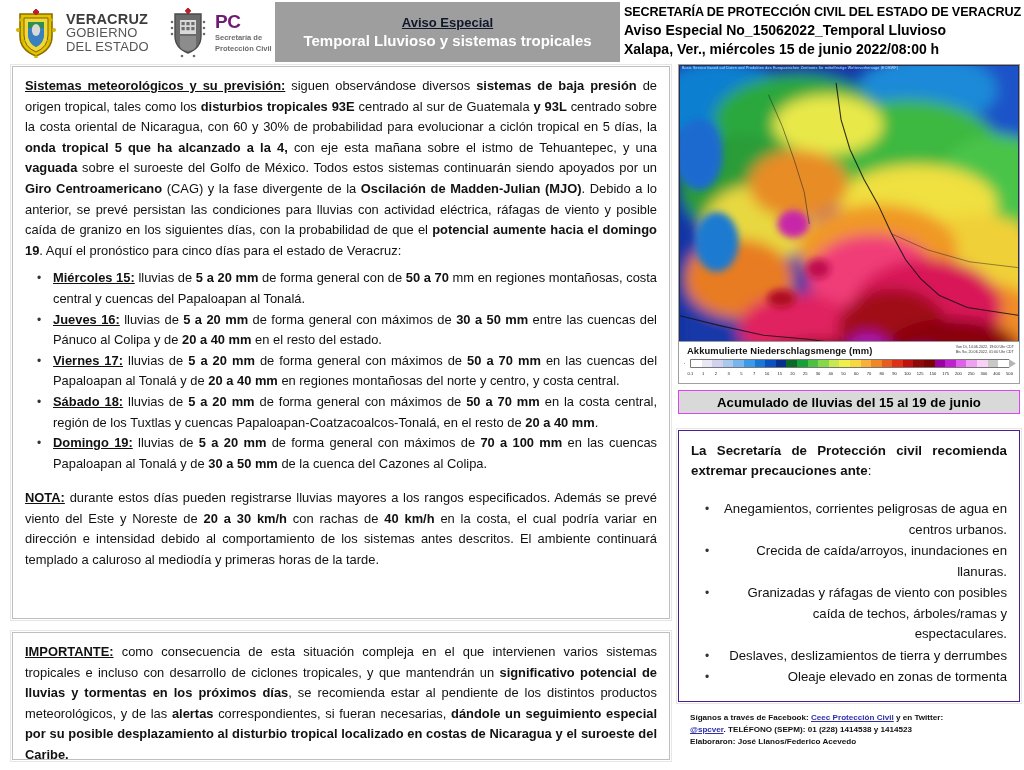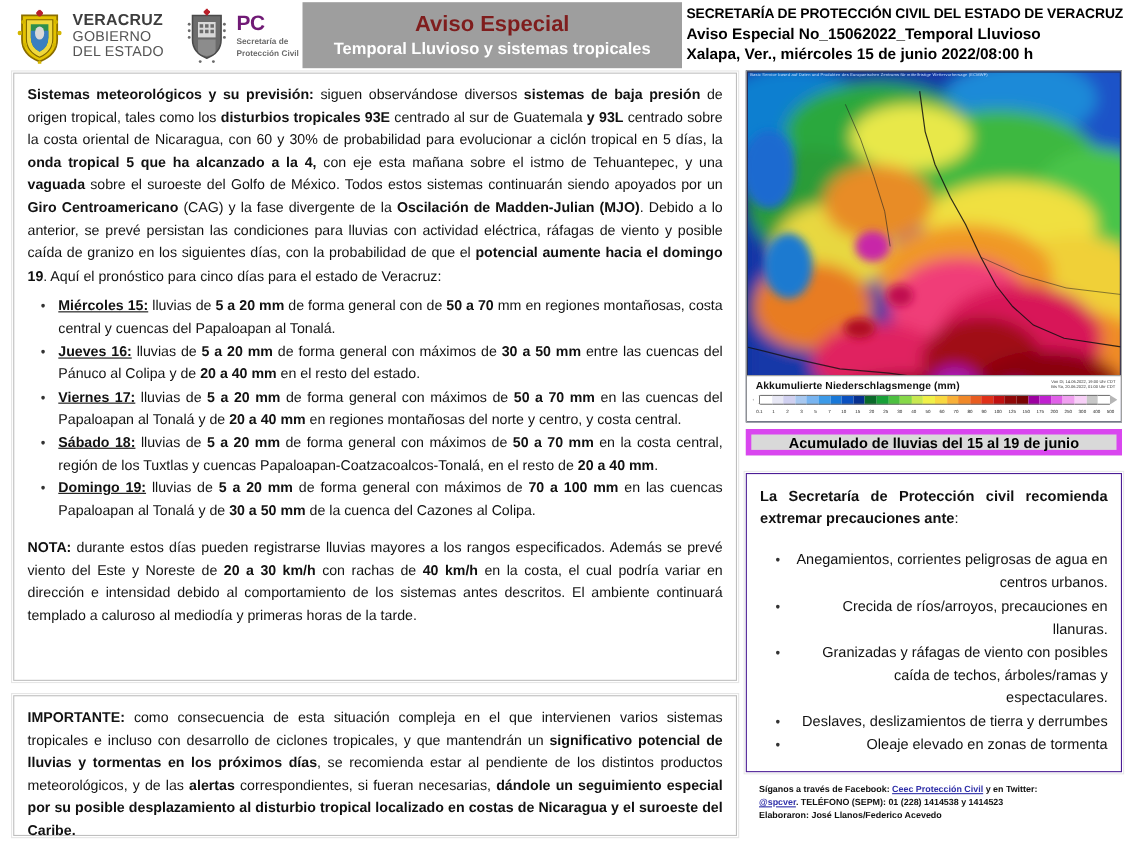--- a/index.html
+++ b/index.html
@@ -25,21 +25,21 @@
   .shield-pc { width:40px; height:52px; position:relative; }
   .pc-text { line-height:1; }
   .pc-text .pc-big { font-size:19px; font-weight:bold; color:#701a75; letter-spacing:-0.5px;}
   .pc-text .pc-sub { font-size:7.5px; color:#6b6b6b; font-weight:bold; line-height:9px; display:block; margin-top:2px;}
 
   #banner {
     position:absolute; left:275px; top:2px; width:345px; height:60px;
     background:#9e9e9e; display:flex; flex-direction:column;
     align-items:center; justify-content:center; gap:2px;
   }
-  #banner .b1 { color:#7f1d1d; font-size:20px; font-weight:bold; }
+  #banner .b1 { color:#0f172a; font-size:13px; font-weight:bold;text-decoration:underline; }
   #banner .b2 { color:#ffffff; font-size:15px; font-weight:bold; }
 
   #hdr-right {
     position:absolute; left:624px; top:4px; width:400px;
     text-align:left; color:#000;
   }
   #hdr-right div { font-weight:bold; }
   #hdr-right .h1 { font-size:12.6px; letter-spacing:-0.1px; line-height:17px;}
   #hdr-right .h2 { font-size:14px; line-height:19px; }
   #hdr-right .h3 { font-size:14px; line-height:19px; }
@@ -53,21 +53,21 @@
   #left-important {
     position:absolute; left:12px; top:632px; width:658px; height:128px;
     border:1px solid #bfbfbf; background:#fff; padding:9px 12px 6px 12px;
     outline:1px solid #e6e6e6; outline-offset:1px;
   }
   .para {
     font-size:12.9px; line-height:20.6px; color:#111;
     text-align:justify; text-justify:inter-word; margin:0;
   }
   .para b { font-weight:bold; }
-  .lead { font-weight:bold; }
+  .lead { font-weight:bold; text-decoration:underline; }
 
   ul.days { list-style:none; margin:7px 0 0 0; padding:0; }
   ul.days > li {
     position:relative; padding-left:28px; margin-bottom:0px;
     font-size:12.9px; line-height:20.6px; color:#111; text-align:justify;
   }
   ul.days > li::before {
     content:"\2022"; position:absolute; left:12px; top:0;
     font-size:12px; color:#333;
   }
@@ -104,21 +104,21 @@
   #legend-ticks {
     position:absolute; left:5px; bottom:5px; width:332px; height:9px; z-index:8;
     display:flex;
   }
   #legend-ticks span {
     flex:1 1 0; text-align:center; font-size:4.1px; color:#222; line-height:9px;
   }
 
   #map-caption {
     position:absolute; left:678px; top:390px; width:342px; height:24px;
-    background:#d9d9d9; border:5px solid #d946ef;
+    background:#d9d9d9; border:1px solid #d946ef;
     display:flex; align-items:center; justify-content:center;
   }
   #map-caption span { font-size:13.2px; font-weight:bold; color:#000; }
 
   #reco-box {
     position:absolute; left:678px; top:430px; width:342px; height:272px;
     border:1px solid #4c1d95; background:#fff; padding:10px 12px;
     outline:1px solid #e8e8e8; outline-offset:1px;
   }
   #reco-title { font-size:13.3px; line-height:20px; color:#111; text-align:justify; }
@@ -387,21 +387,21 @@
   <div id="map-caption">
     <span>Acumulado de lluvias del 15 al 19 de junio</span>
   </div>
 
   <div id="reco-box">
     <div id="reco-title">
       <b>La Secretaría de Protección civil recomienda extremar precauciones ante</b><span>:</span>
     </div>
     <ul class="reco">
       <li>Anegamientos, corrientes peligrosas de agua en centros urbanos.</li>
-      <li>Crecida de ríos/arroyos, precauciones en llanuras.</li>
+      <li>Crecida de caída/arroyos, inundaciones en llanuras.</li>
       <li>Granizadas y ráfagas de viento con posibles caída de techos,  árboles/ramas y espectaculares.</li>
       <li>Deslaves, deslizamientos de tierra y derrumbes</li>
       <li>Oleaje elevado en zonas de tormenta</li>
     </ul>
   </div>
 
   <div id="footer">
     <div class="fl">
       <span>Síganos a través de Facebook: </span><a href="#">Ceec Protección Civil</a><span> y en Twitter:</span>
     </div>

